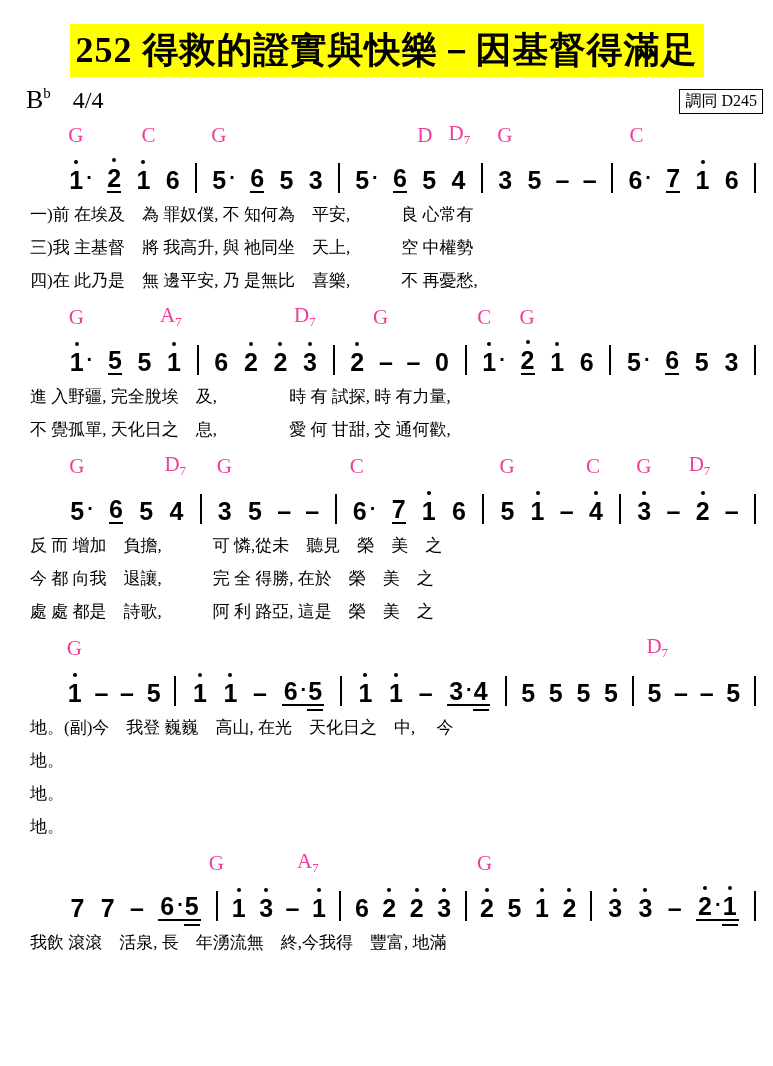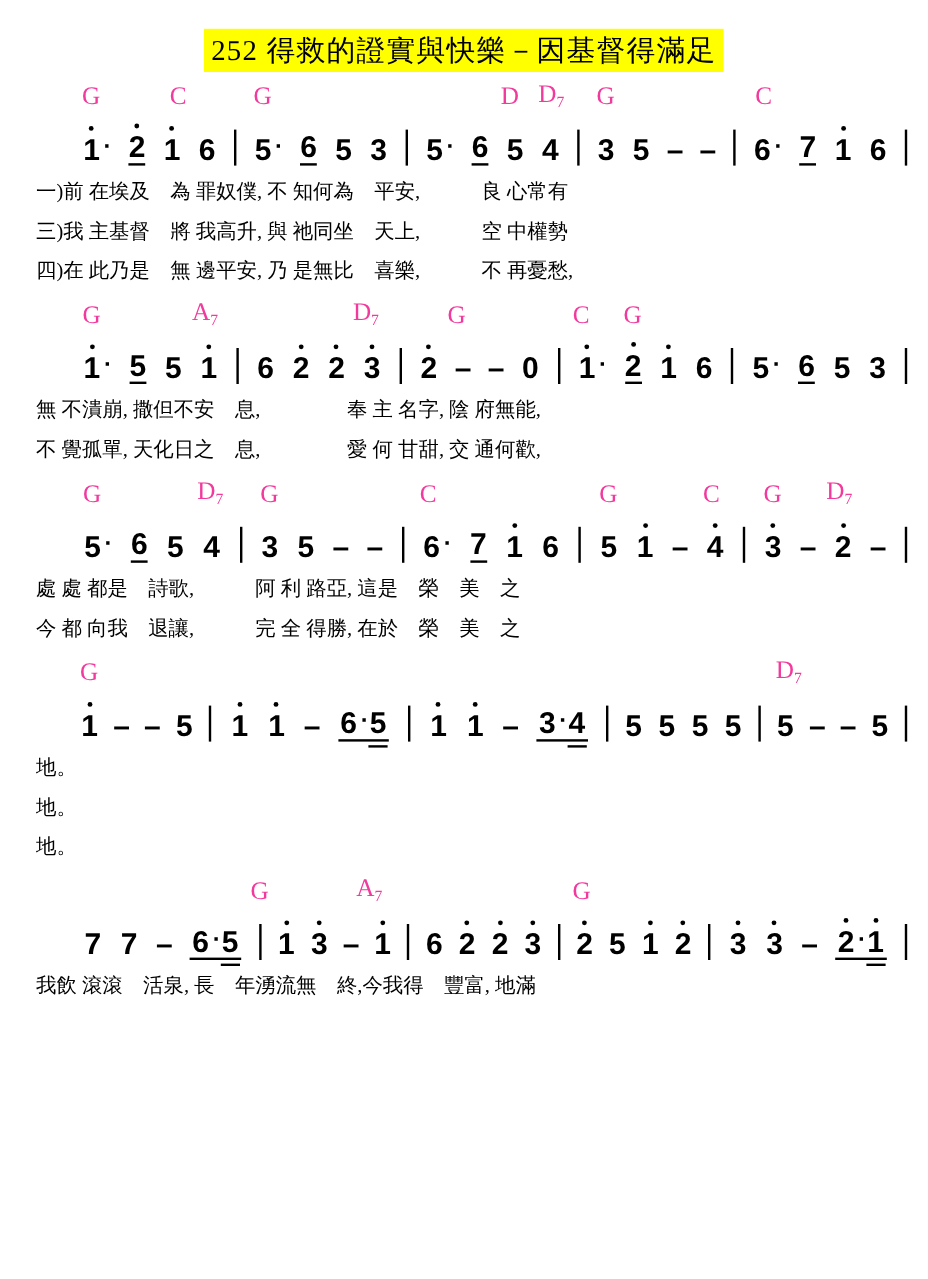--- a/index.html
+++ b/index.html
@@ -3,21 +3,21 @@
 <meta charset="utf-8">
 <style>
   html,body{margin:0;padding:0;background:#fff;}
   .sheet{
     width:773px;height:1066px;background:#ffffff;overflow:hidden;
     font-family:"Liberation Serif","DejaVu Serif",serif;color:#000;position:relative;
   }
   .title-row{text-align:center;padding-top:24px;}
   .title{
     display:inline-block;background:var(--hl,#ffff00);
-    font-weight:normal;font-size:24px;letter-spacing:1px;padding:2px 6px;
+    font-weight:bold;font-size:36px;letter-spacing:1px;padding:2px 6px;
   }
   .key-row{display:flex;justify-content:space-between;align-items:flex-start;padding:8px 8px 0 26px;}
   .keysig{font-size:26px;}
   .keysig sup{font-size:15px;}
   .timesig{font-size:24px;margin-left:22px;}
   .refbox{border:1px solid #000;font-size:16px;padding:1px 5px;margin:4px 2px 0 0;}
   .music{padding:0 16px 0 30px;}
   .block{margin-top:9px;}
   .chord-row{position:relative;height:23px;margin-left:25px;}
   .chord{
@@ -41,20 +41,26 @@
   .lyrics{margin-top:5px;}
   .lyric-line{font-size:17px;line-height:33px;white-space:pre;}
 </style>
 </head>
 <body>
 
 <div class="sheet">
   <div class="title-row">
     <span class="title">252 得救的證實與快樂－因基督得滿足</span>
   </div>
+  <div class="key-row">
+    <span>
+      <span class="keysig"><span>B</span><sup>b</sup></span><span class="timesig">4/4</span>
+    </span>
+    <span class="refbox">調同 D245</span>
+  </div>
   <div class="music">
       <div class="block">
         <div class="chord-row">
           <span class="chord" style="left: 13.3281px;">G</span>
           <span class="chord" style="left: 86.4688px;">C</span>
           <span class="chord" style="left: 156.266px;">G</span>
           <span class="chord" style="left: 362.344px;">D</span>
           <span class="chord" style="left: 393.578px;">D<sub>7</sub></span>
           <span class="chord" style="left: 442.141px;">G</span>
           <span class="chord" style="left: 574.406px;">C</span>
@@ -229,21 +235,21 @@
             <span class="tok">
               <span class="stack"><span class="digit">5</span></span>
             </span>
             <span class="tok">
               <span class="stack"><span class="digit">3</span></span>
             </span>
           </div>
           <div class="bar"></div>
         </div>
         <div class="lyrics">
-          <div class="lyric-line">無 不潰崩, 撒但不安　息,　　　　 奉 主 名字, 陰 府無能,</div>
+          <div class="lyric-line">進 入野疆, 完全脫埃　及,　　　　 時 有 試探, 時 有力量,</div>
           <div class="lyric-line">不 覺孤單, 天化日之　息,　　　　 愛 何 甘甜, 交 通何歡,</div>
         </div>
       </div>
       <div class="block">
         <div class="chord-row">
           <span class="chord" style="left: 14.25px;">G</span>
           <span class="chord" style="left: 109.391px;">D<sub>7</sub></span>
           <span class="chord" style="left: 161.859px;">G</span>
           <span class="chord" style="left: 294.797px;">C</span>
           <span class="chord" style="left: 444.406px;">G</span>
@@ -324,22 +330,23 @@
             <span class="tok">
               <span class="stack hi"><span class="odot"></span><span class="digit">2</span></span>
             </span>
             <span class="tok">
               <span class="digit">–</span>
             </span>
           </div>
           <div class="bar"></div>
         </div>
         <div class="lyrics">
+          <div class="lyric-line">反 而 增加　負擔,　　　可 憐,從未　聽見　榮　美　之</div>
+          <div class="lyric-line">今 都 向我　退讓,　　　完 全 得勝, 在於　榮　美　之</div>
           <div class="lyric-line">處 處 都是　詩歌,　　　阿 利 路亞, 這是　榮　美　之</div>
-          <div class="lyric-line">今 都 向我　退讓,　　　完 全 得勝, 在於　榮　美　之</div>
         </div>
       </div>
       <div class="block">
         <div class="chord-row">
           <span class="chord" style="left: 11.7344px;">G</span>
           <span class="chord" style="left: 591.422px;">D<sub>7</sub></span>
         </div>
         <div class="notes-row">
           <div class="measure" style="flex-grow: 4;">
             <span class="tok">
@@ -419,20 +426,21 @@
             <span class="tok">
               <span class="digit">–</span>
             </span>
             <span class="tok">
               <span class="stack"><span class="digit">5</span></span>
             </span>
           </div>
           <div class="bar"></div>
         </div>
         <div class="lyrics">
+          <div class="lyric-line">地。(副)今　我登 巍巍　高山, 在光　天化日之　中,　 今</div>
           <div class="lyric-line">地。</div>
           <div class="lyric-line">地。</div>
           <div class="lyric-line">地。</div>
         </div>
       </div>
       <div class="block">
         <div class="chord-row">
           <span class="chord" style="left: 153.703px;">G</span>
           <span class="chord" style="left: 241.969px;">A<sub>7</sub></span>
           <span class="chord" style="left: 422.109px;">G</span>

